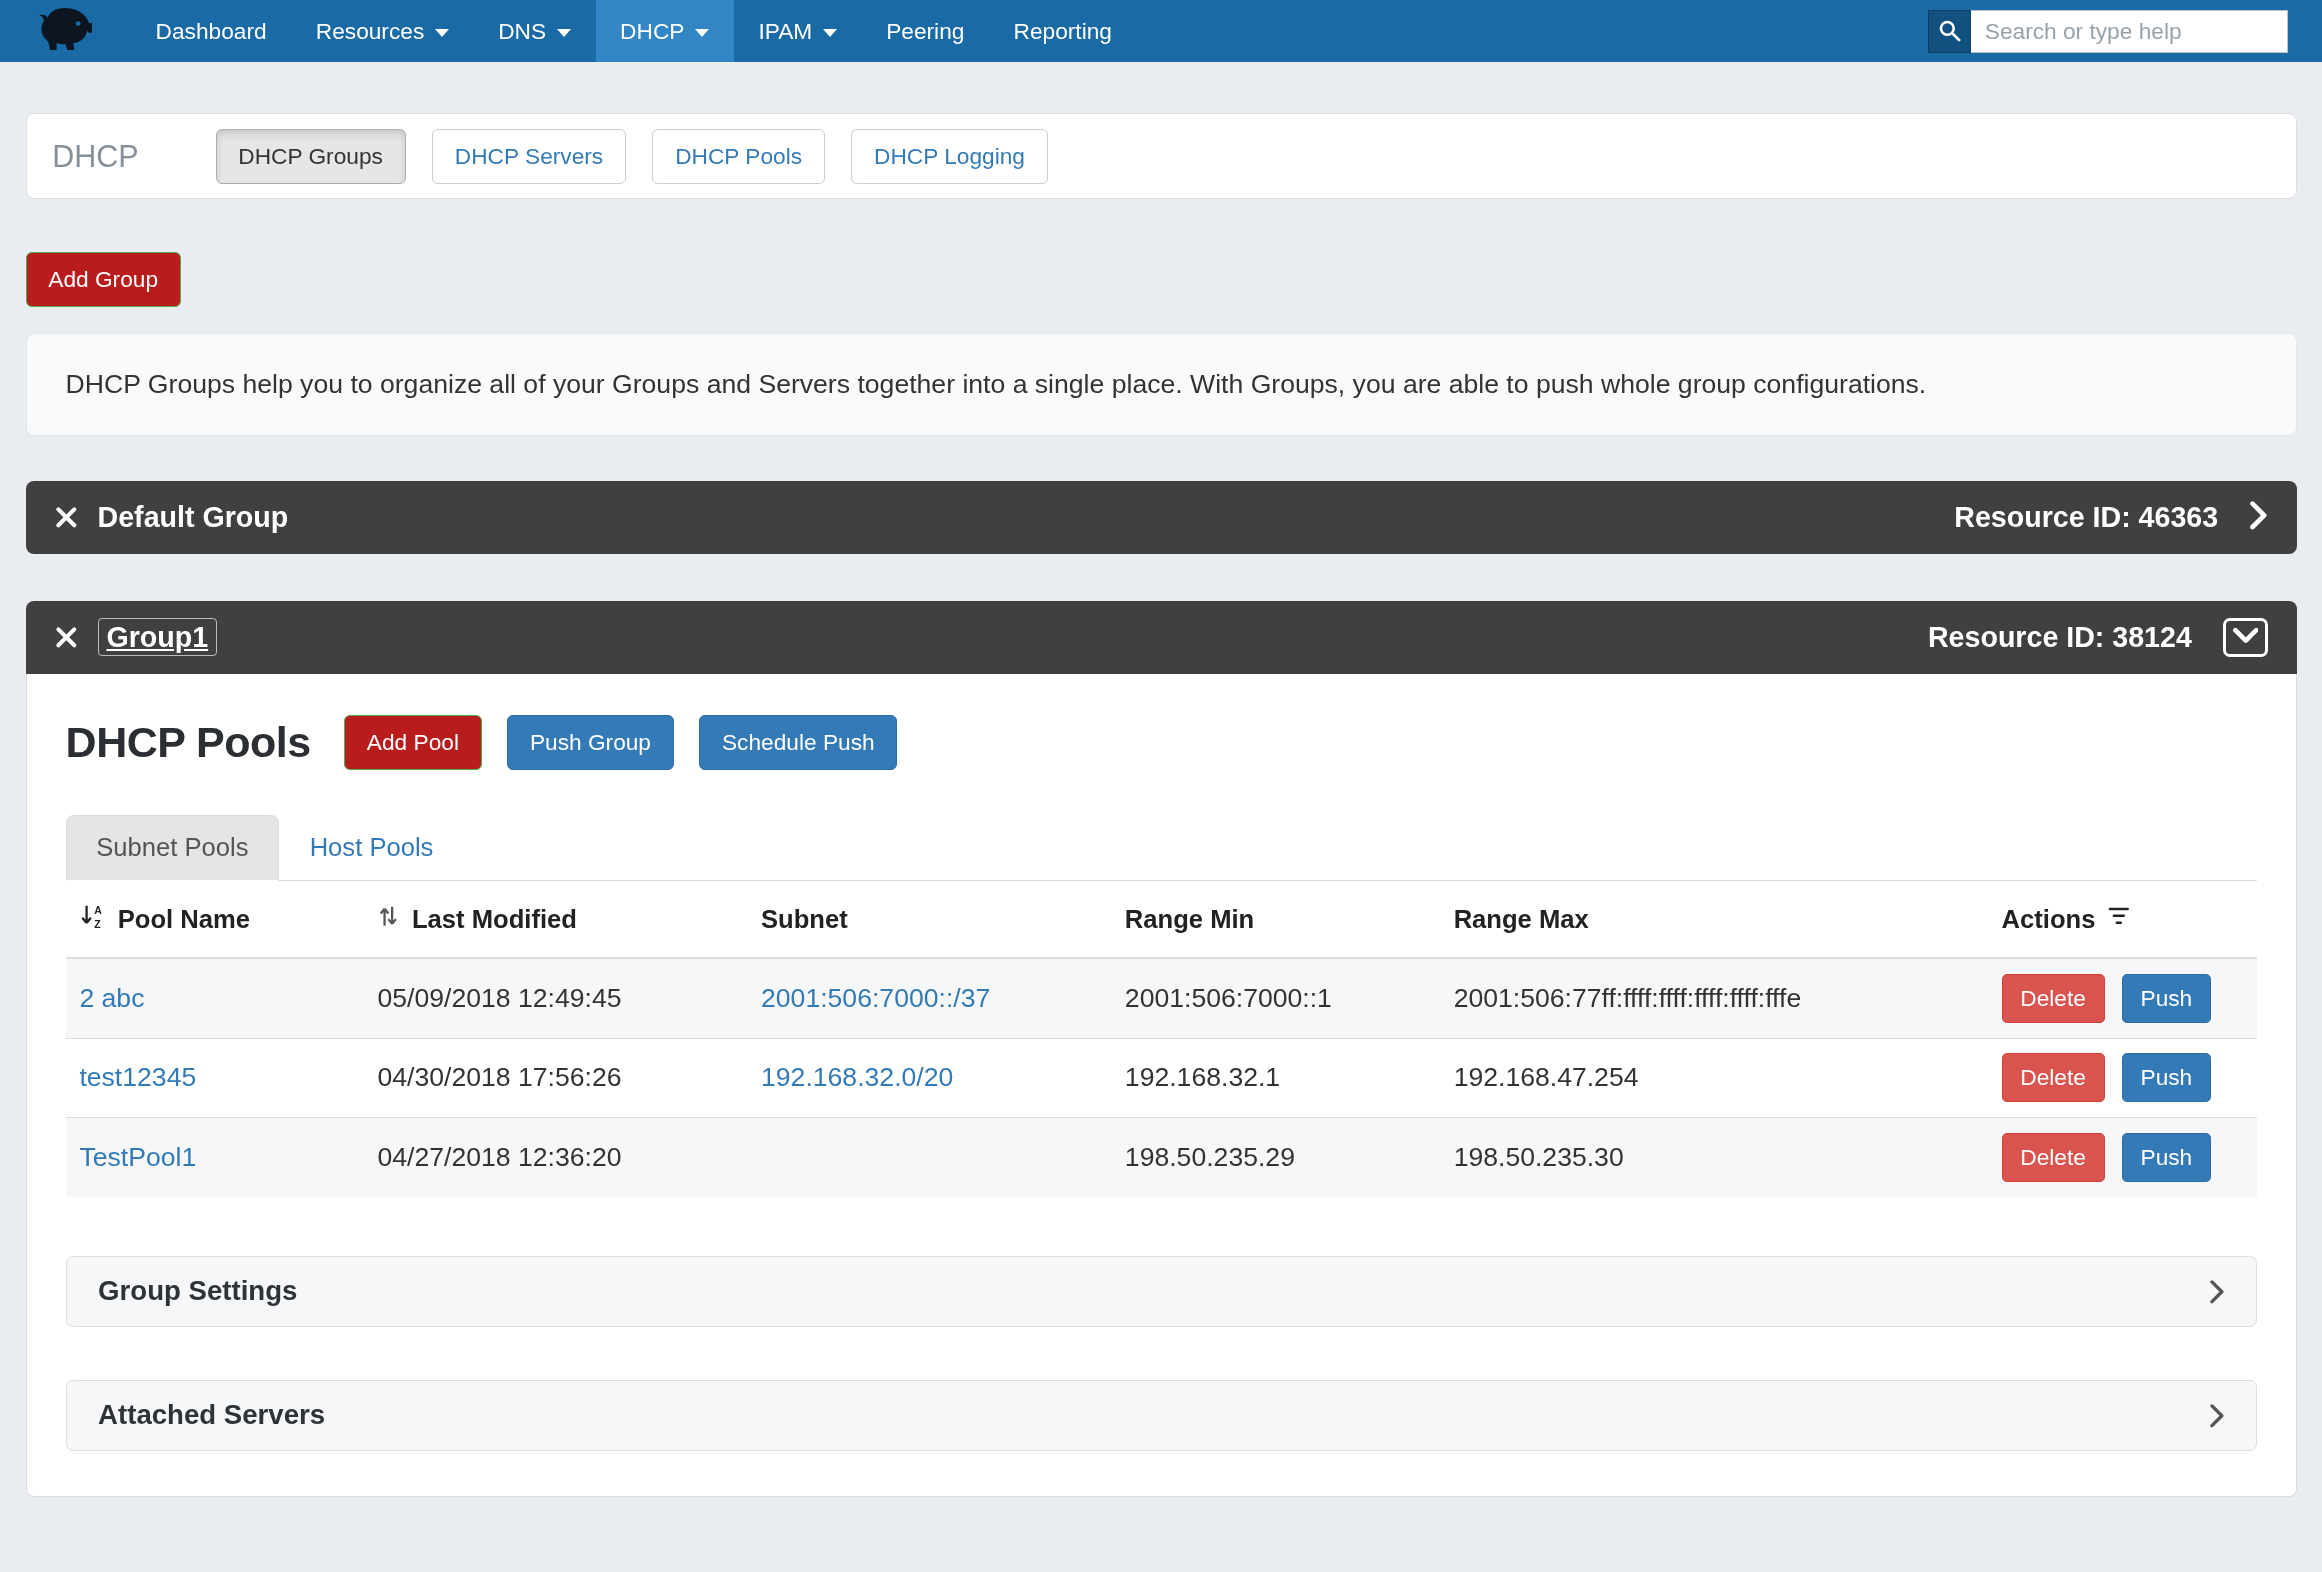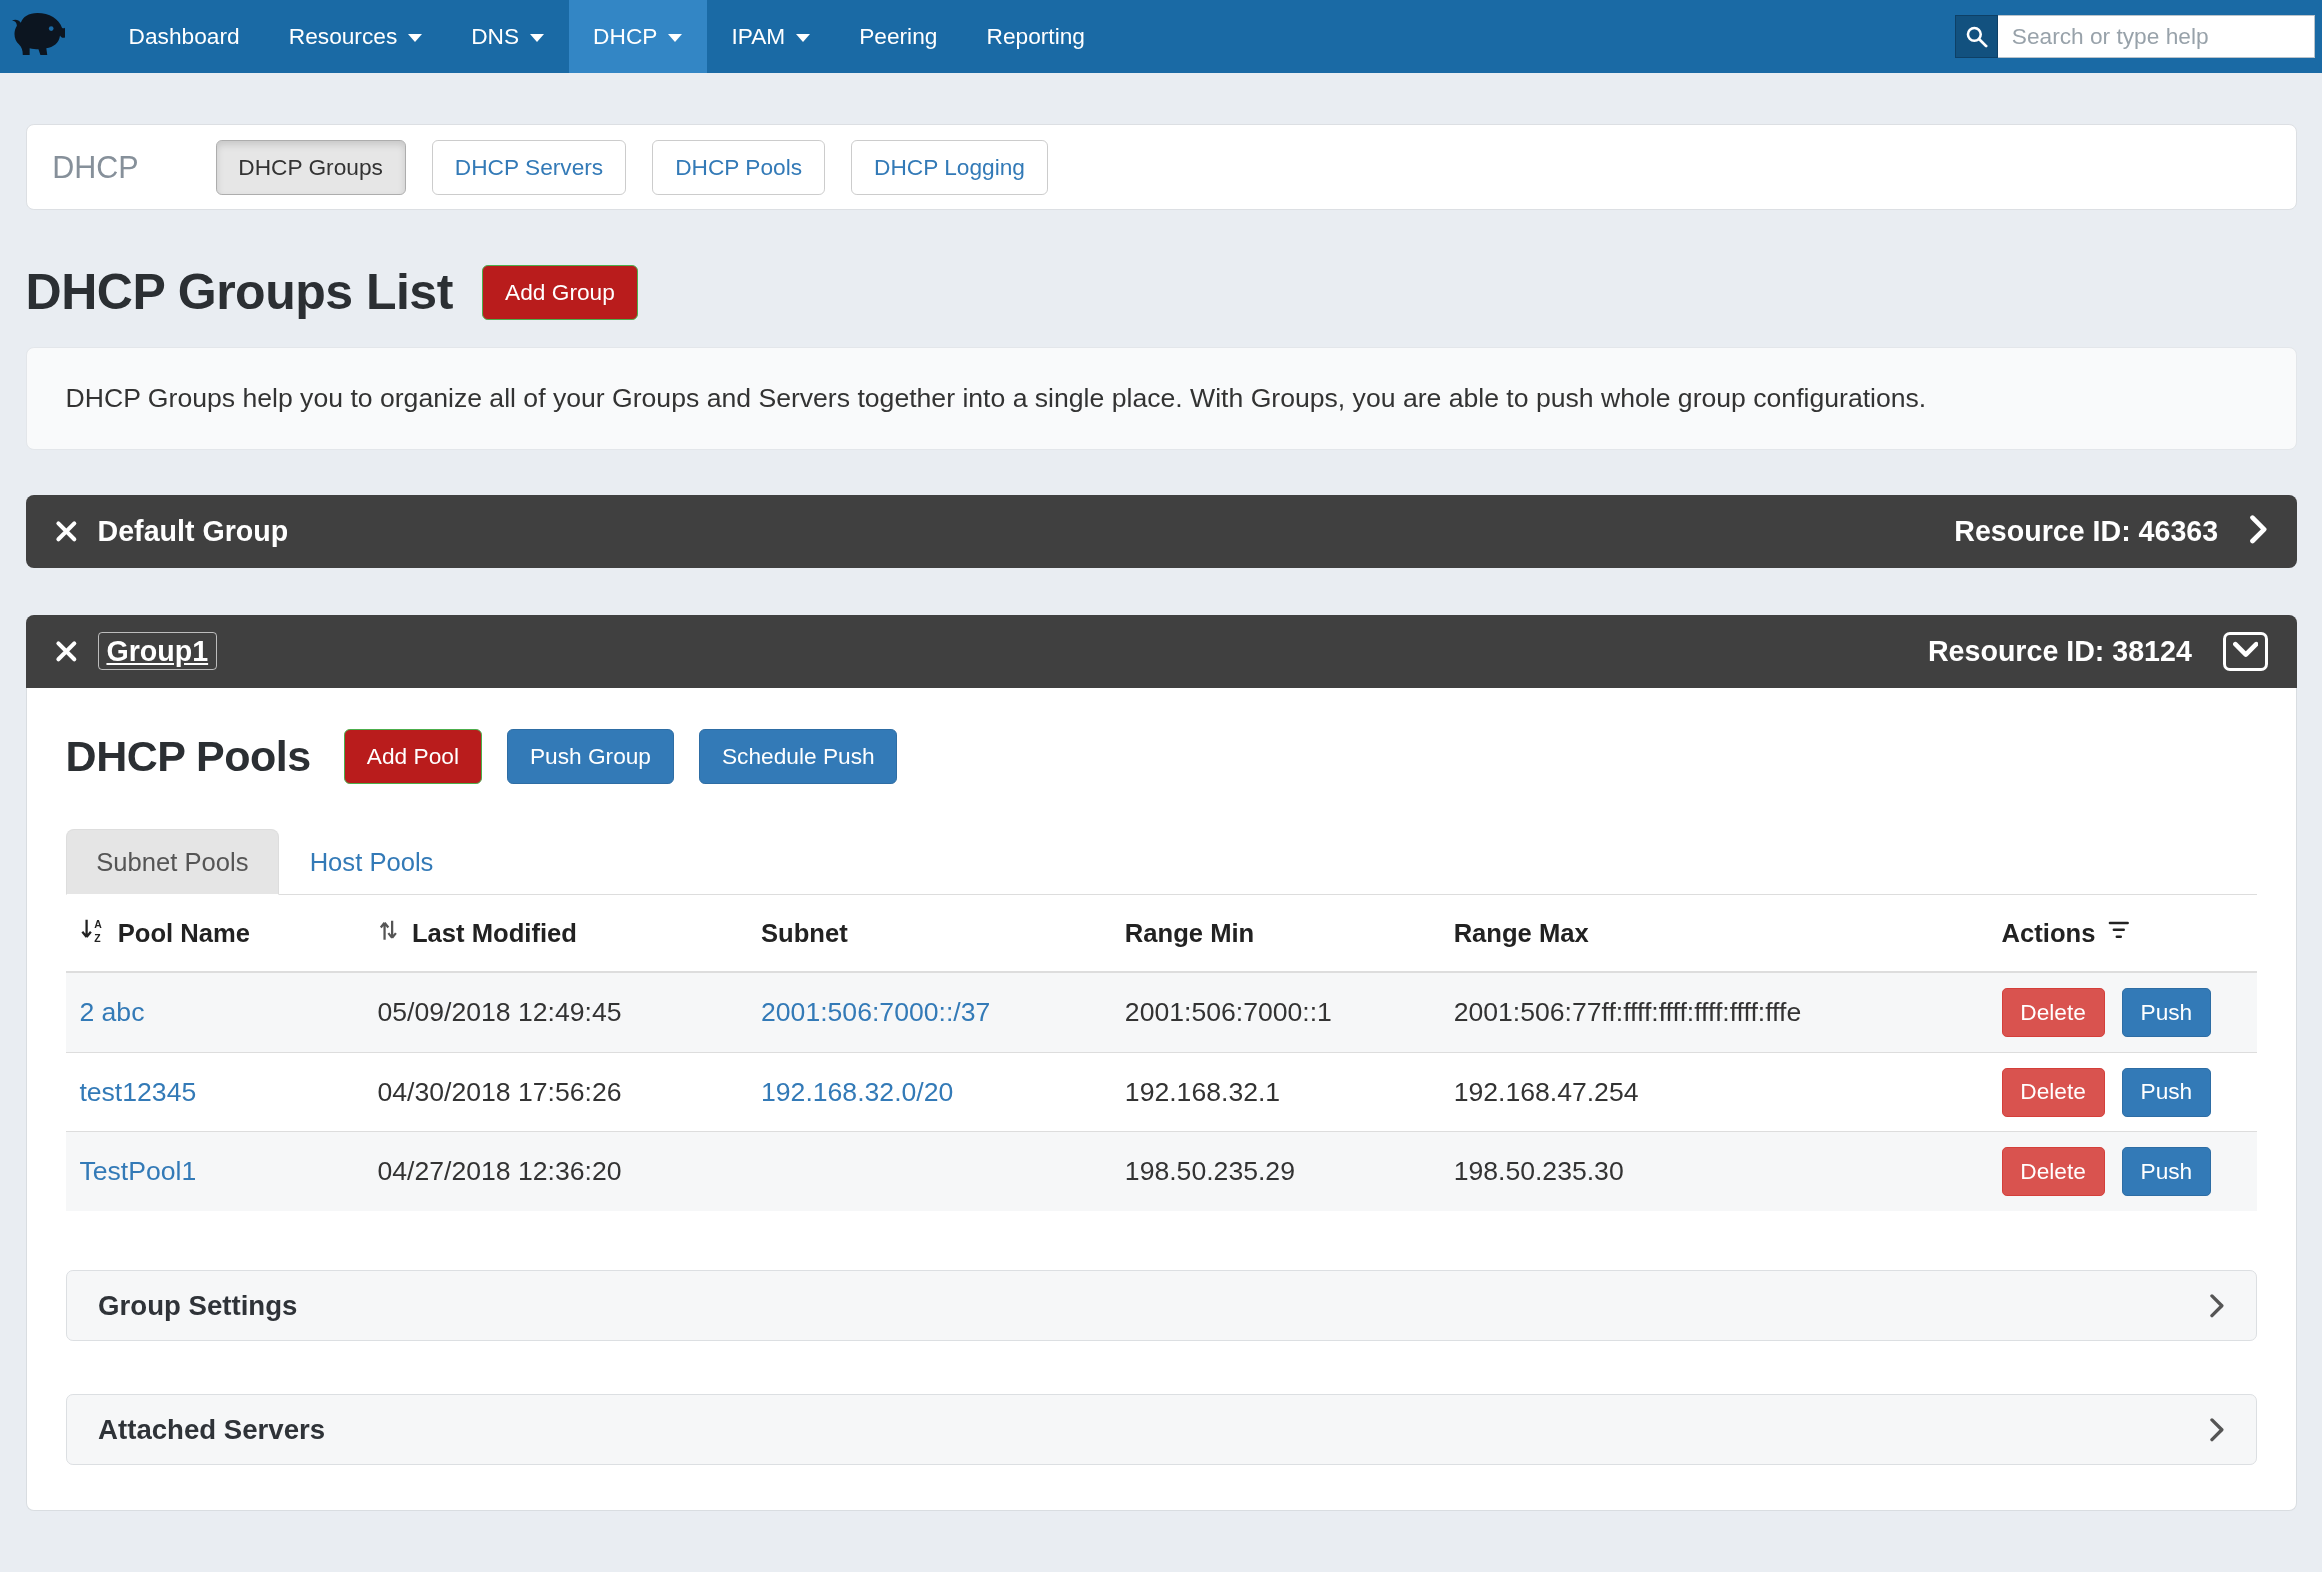--- a/index.html
+++ b/index.html
@@ -7,22 +7,22 @@
   body {
     font-family:"Liberation Sans", sans-serif;
     background:#e9edf2;
     overflow:hidden;
     color:#333;
   }
   a.link { color:#337ab7; text-decoration:none; cursor:pointer; }
 
   
   .navbar {
-    height:73px; background:#1a6aa5;
-    display:flex; align-items:stretch; padding:0 8px;
+    height:62px; background:#1a6aa5;
+    display:flex; align-items:stretch; padding:0 35px;
   }
   .logo { display:flex; align-items:center; margin-right:39px; cursor:pointer; }
   .nav-items { display:flex; align-items:stretch; }
   .nav-item {
     display:flex; align-items:center; gap:10.8px; padding:0 24.6px;
     color:#fff; font-size:22.7px; cursor:pointer; white-space:nowrap;
   }
   .nav-item.active { background:#3386c5; }
   .caret {
     width:0; height:0; border-left:7.9px solid transparent;
@@ -188,21 +188,20 @@
 
   <div class="subnav">
     <span class="subnav-label">DHCP</span>
     <button class="btn btn-toggle active">DHCP Groups</button>
     <button class="btn btn-toggle">DHCP Servers</button>
     <button class="btn btn-toggle">DHCP Pools</button>
     <button class="btn btn-toggle">DHCP Logging</button>
   </div>
 
   <div class="title-row">
-    <h1 class="page-title">DHCP Groups List</h1>
     <button class="btn btn-success">Add Group</button>
   </div>
 
   <div class="info-box">DHCP Groups help you to organize all of your Groups and Servers together into a single place. With Groups, you are able to push whole group configurations.</div>
 
   <div class="group-bar first">
     <span class="x-icon">
       <svg width="22.7" height="22.7" viewBox="0 0 20 20">
           <path d="M3 3l14 14M17 3L3 17" stroke="#fff" stroke-width="3.6" stroke-linecap="round"></path>
         </svg>

